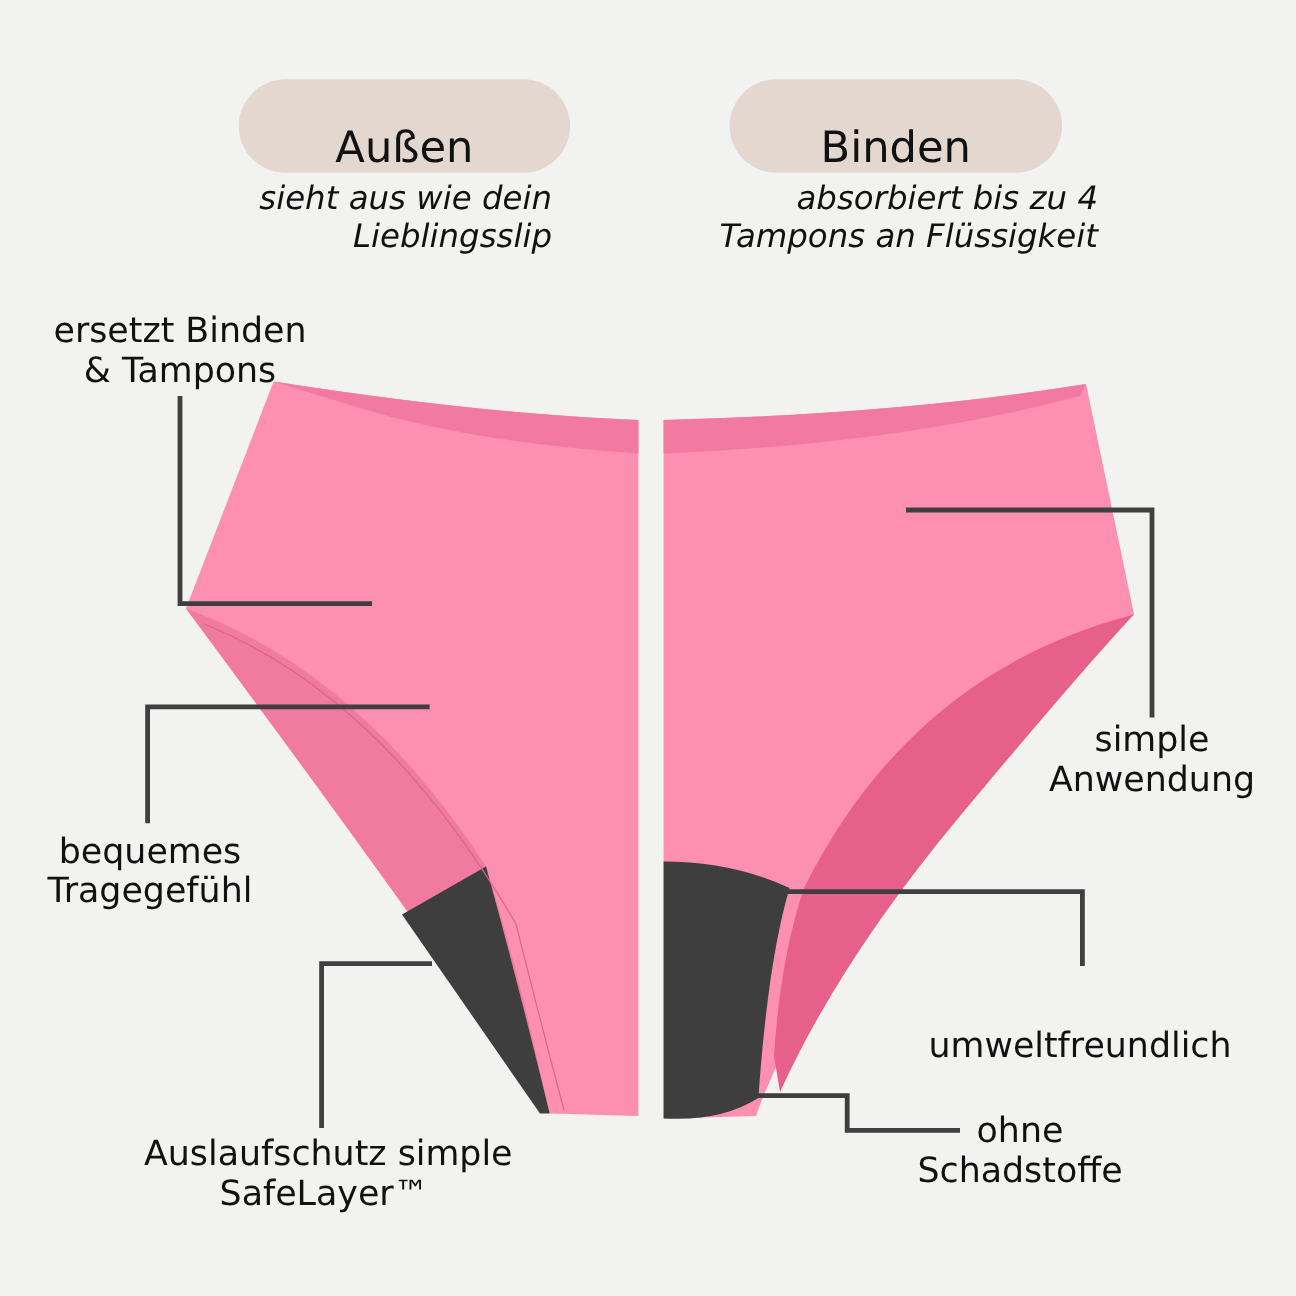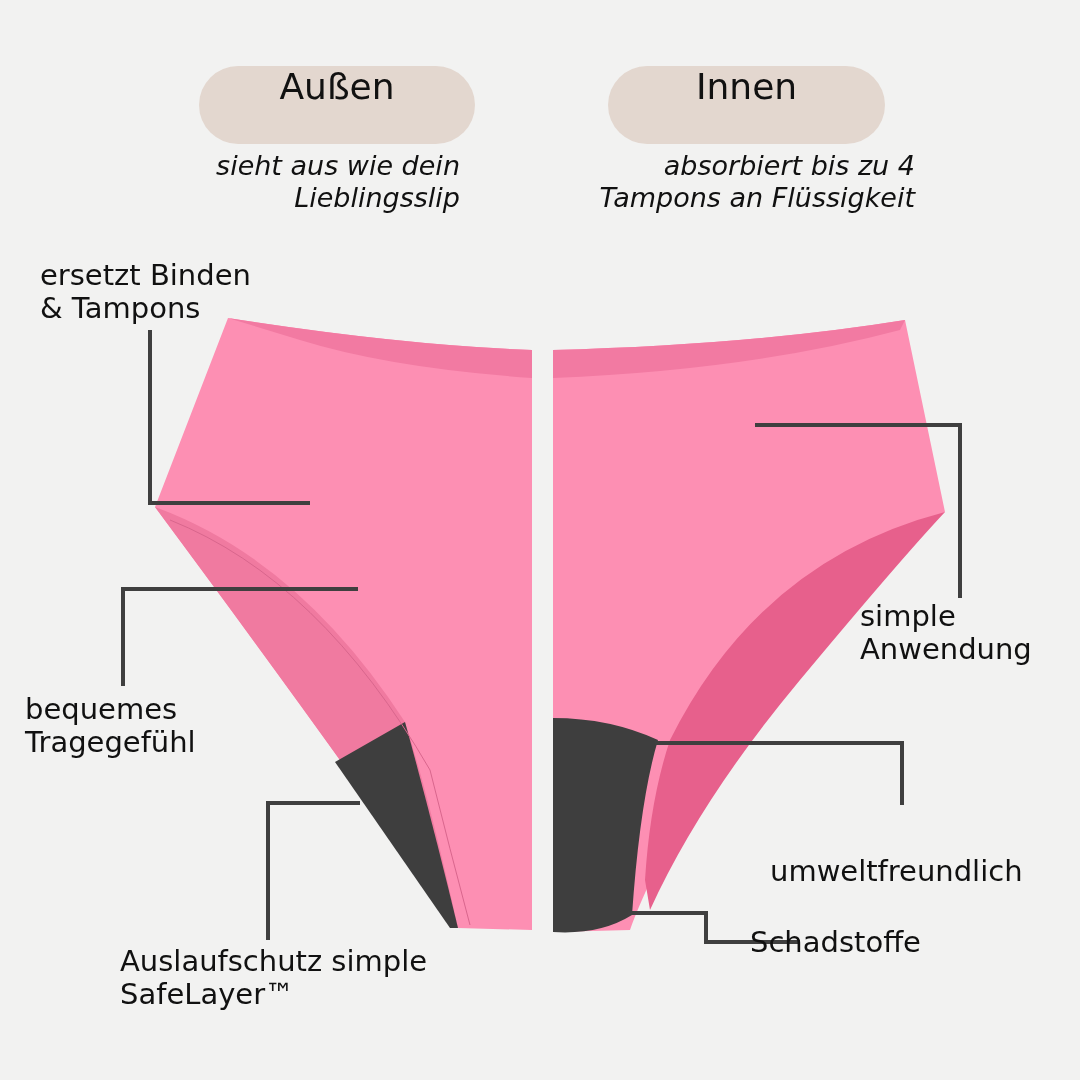--- a/index.html
+++ b/index.html
@@ -1,19 +1,19 @@
 <!DOCTYPE html>
 <html><head>
 <meta charset="utf-8">
 <style>
   html,body{margin:0;padding:0;}
   body{width:1080px;height:1080px;background:#f2f2f1;position:relative;overflow:hidden;font-family:"DejaVu Sans","Liberation Sans",sans-serif;color:#111;}
-  .pill{position:absolute;top:66px;height:78px;border-radius:39px;background:#e3d7cf;display:flex;align-items:flex-start;justify-content:center;font-size:36px;color:#111;}
+  .pill{position:absolute;top:66px;height:78px;border-radius:39px;background:#e3d7cf;display:flex;align-items:flex-end;justify-content:center;font-size:36px;color:#111;}
   .sub{position:absolute;top:150px;text-align:right;font-style:italic;font-size:27px;line-height:32px;color:#111;white-space:nowrap;}
-  .lbl{position:absolute;font-size:29px;line-height:33px;color:#111;white-space:nowrap;}
+  .lbl{position:absolute;font-size:29px;line-height:33px;color:#111;text-align:center;white-space:nowrap;}
   svg{position:absolute;left:0;top:0;}
 </style>
 </head>
 <body>
 
 <svg width="1080" height="1080" viewBox="0 0 1080 1080">
 
   <g>
     <path d="M228,318 Q400,345 532,350 L532,930 L458,928 Q350,770 155,507 Z" fill="#fd8fb3"></path>
     <path d="M228,318 Q400,345 532,350 L532,378 Q390,368 300,340 Z" fill="#f27aa2"></path>
@@ -41,21 +41,21 @@
 
 <div class="pill" style="left:199px;width:276px;">
     <span>Außen</span>
   </div>
 <div class="sub" style="left:200px;width:260px;">
   <div>sieht aus wie dein</div>
   <div>Lieblingsslip</div>
 </div>
 
 <div class="pill" style="left:608px;width:277px;">
-    <span>Innen</span>
+    <span>Binden</span>
   </div>
 <div class="sub" style="left:575px;width:340px;">
   <div>absorbiert bis zu 4</div>
   <div>Tampons an Flüssigkeit</div>
 </div>
 
 <div class="lbl" style="left:40px;top:259px;width:220px;">
   <div>ersetzt Binden</div>
   <div>&amp; Tampons</div>
 </div>
@@ -68,14 +68,15 @@
   <div>SafeLayer™</div>
 </div>
 <div class="lbl" style="left:860px;top:600px;width:200px;">
   <div>simple</div>
   <div>Anwendung</div>
 </div>
 <div class="lbl" style="left:770px;top:810px;width:260px;margin-top:45px;">
   <div>umweltfreundlich</div>
 </div>
 <div class="lbl" style="left:750px;top:926px;width:200px;">
+  <div>ohne</div>
   <div>Schadstoffe</div>
 </div>
 
 </body></html>

